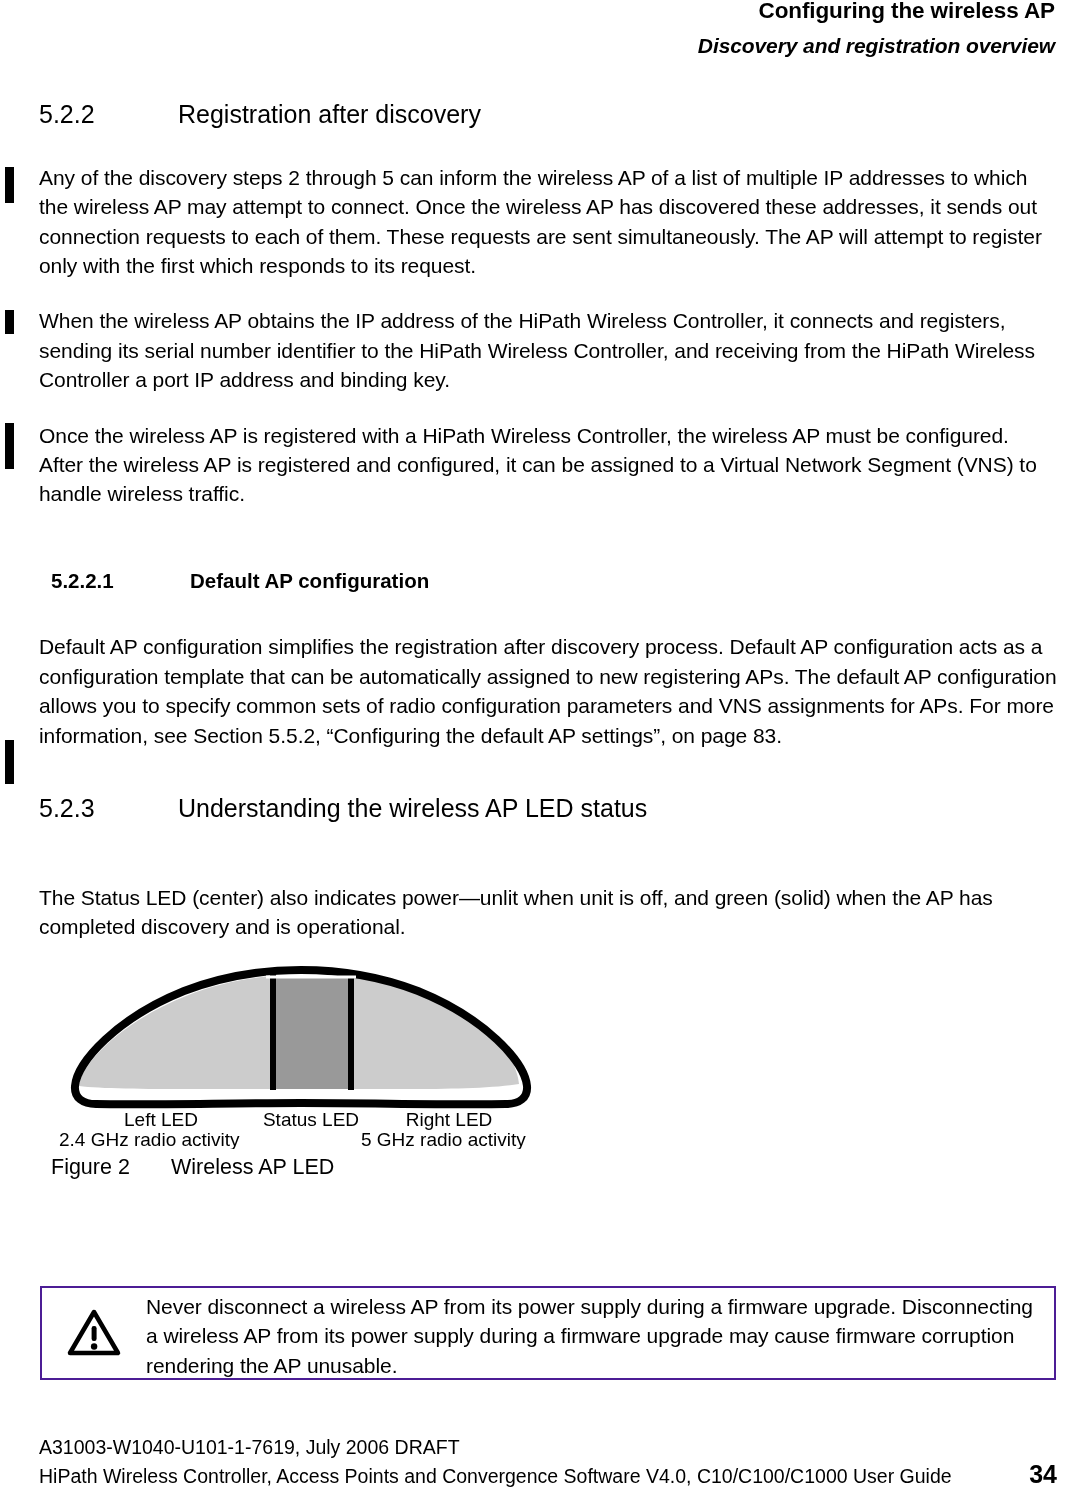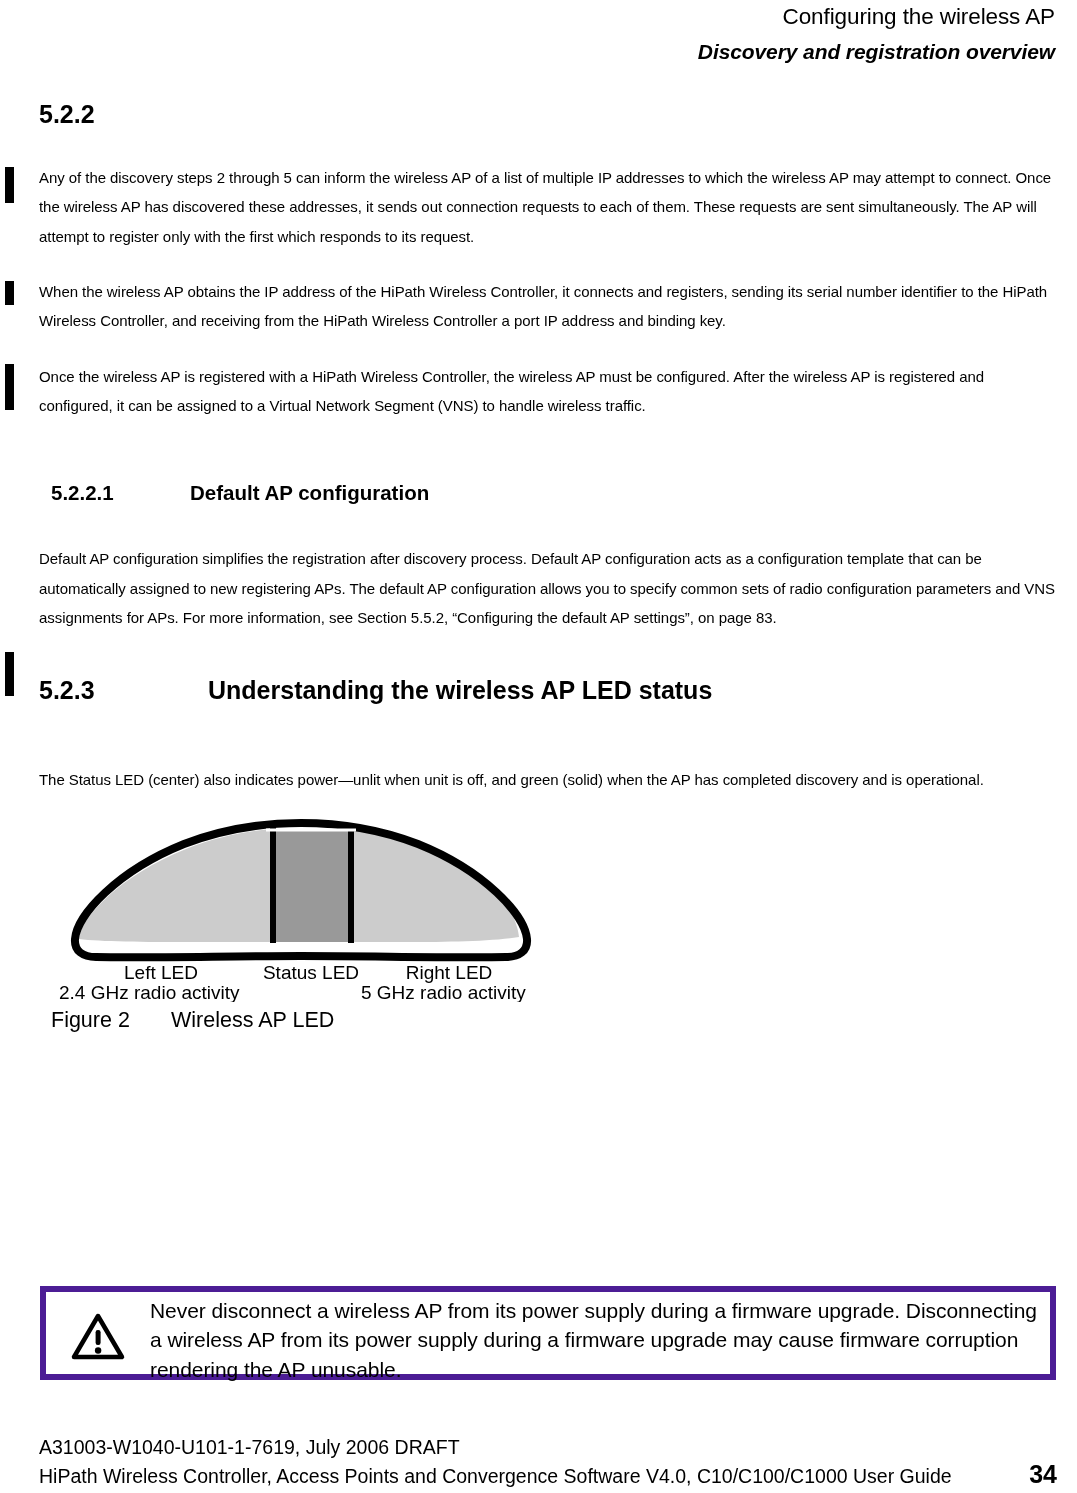--- a/index.html
+++ b/index.html
@@ -21,23 +21,22 @@
     position: absolute;
     top: 0;
     left: 0;
     width: 1077px;
     text-align: right;
     padding-right: 22px;
     box-sizing: border-box;
   }
   .hdr-title {
     font-size: 22.5px;
-    font-weight: normal;
+    font-weight: bold;
     line-height: 1.0;
-    padding-top: 6px;
     letter-spacing: -0.1px;
   }
   .hdr-sub {
     font-size: 21px;
     font-style: italic;
     line-height: 1.0;
     padding-top: 12px;
     letter-spacing: -0.1px;
     font-weight: bold;
   }
@@ -45,41 +44,40 @@
   
   .content {
     position: absolute;
     left: 39px;
     top: 100px;
     width: 1018px;
   }
 
   h2.sec-head {
     font-size: 25px;
-    font-weight: bold;
+    font-weight: normal;
     margin: 0;
     padding: 0;
     line-height: 1.15;
     display: flex;
-    gap: 30px;
   }
   h2.sec-head .num { width: 139px; flex: 0 0 139px; }
 
   h3.sec-head3 {
     font-size: 20.5px;
     font-weight: bold;
     margin: 12px;
     padding: 0;
     line-height: 1.15;
     display: flex;
   }
   h3.sec-head3 .num { width: 139px; flex: 0 0 139px; }
 
   p.body-para {
-    font-size: 15px;
+    font-size: 21px;
     line-height: 29.4px;
     margin: 0;
     padding: 0;
     text-align: left;
     letter-spacing: -0.06px;
   }
 
   .blk { position: relative; }
 
   
@@ -113,21 +111,21 @@
   }
   .fig-caption .fig-num { width: 120px; flex: 0 0 120px; }
 
   
   .note-box {
     position: absolute;
     left: 40px;
     top: 1286px;
     width: 1016px;
     height: 94px;
-    border: 6px solid #4c1d95;
+    border: 2px solid #4c1d95;
     box-sizing: border-box;
     display: flex;
     align-items: flex-start;
   }
   .note-icon {
     flex: 0 0 104px;
     display: flex;
     align-items: center;
     justify-content: center;
     height: 90px;
@@ -166,20 +164,21 @@
 
 <div class="page-header">
   <div class="hdr-title">Configuring the wireless AP</div>
   <div class="hdr-sub">Discovery and registration overview</div>
 </div>
 
 <div class="content">
 
   <h2 class="sec-head">
     <span class="num">5.2.2</span>
+    <span>Registration after discovery</span>
   </h2>
 
   <div class="sp-34"></div>
 
   <div class="blk">
     <div class="changebar" style="top:4px;height:36px;"></div>
     <p class="body-para">Any of the discovery steps 2 through 5 can inform the wireless AP of a list of multiple IP addresses to which the wireless AP may attempt to connect. Once the wireless AP has discovered these addresses, it sends out connection requests to each of them. These requests are sent simultaneously. The AP will attempt to register only with the first which responds to its request.</p>
   </div>
 
   <div class="sp-26"></div>

